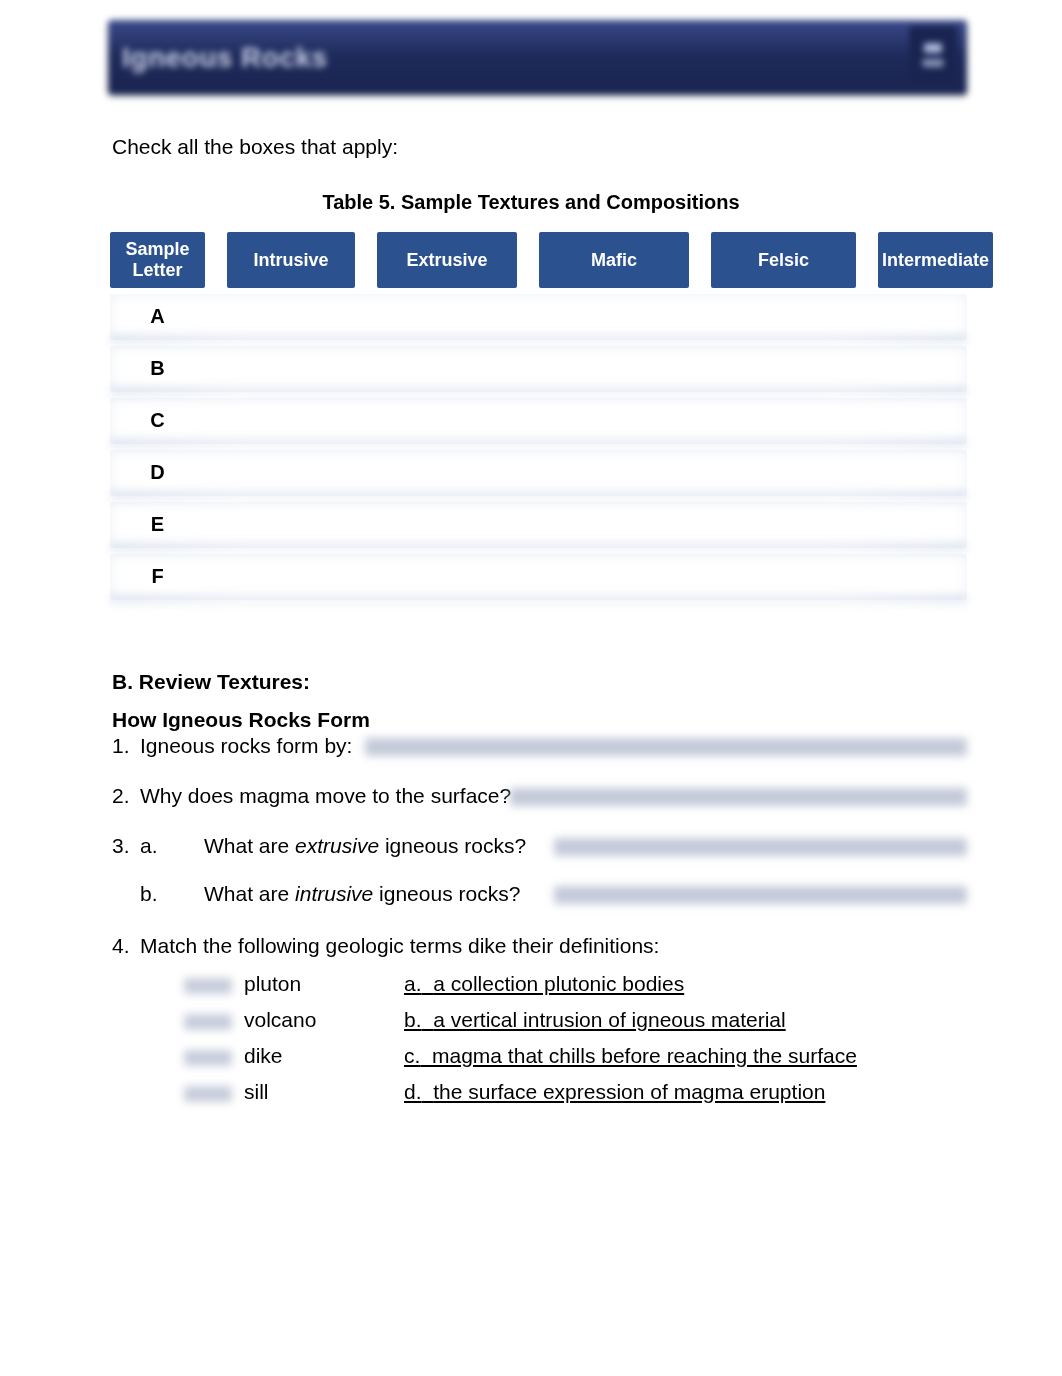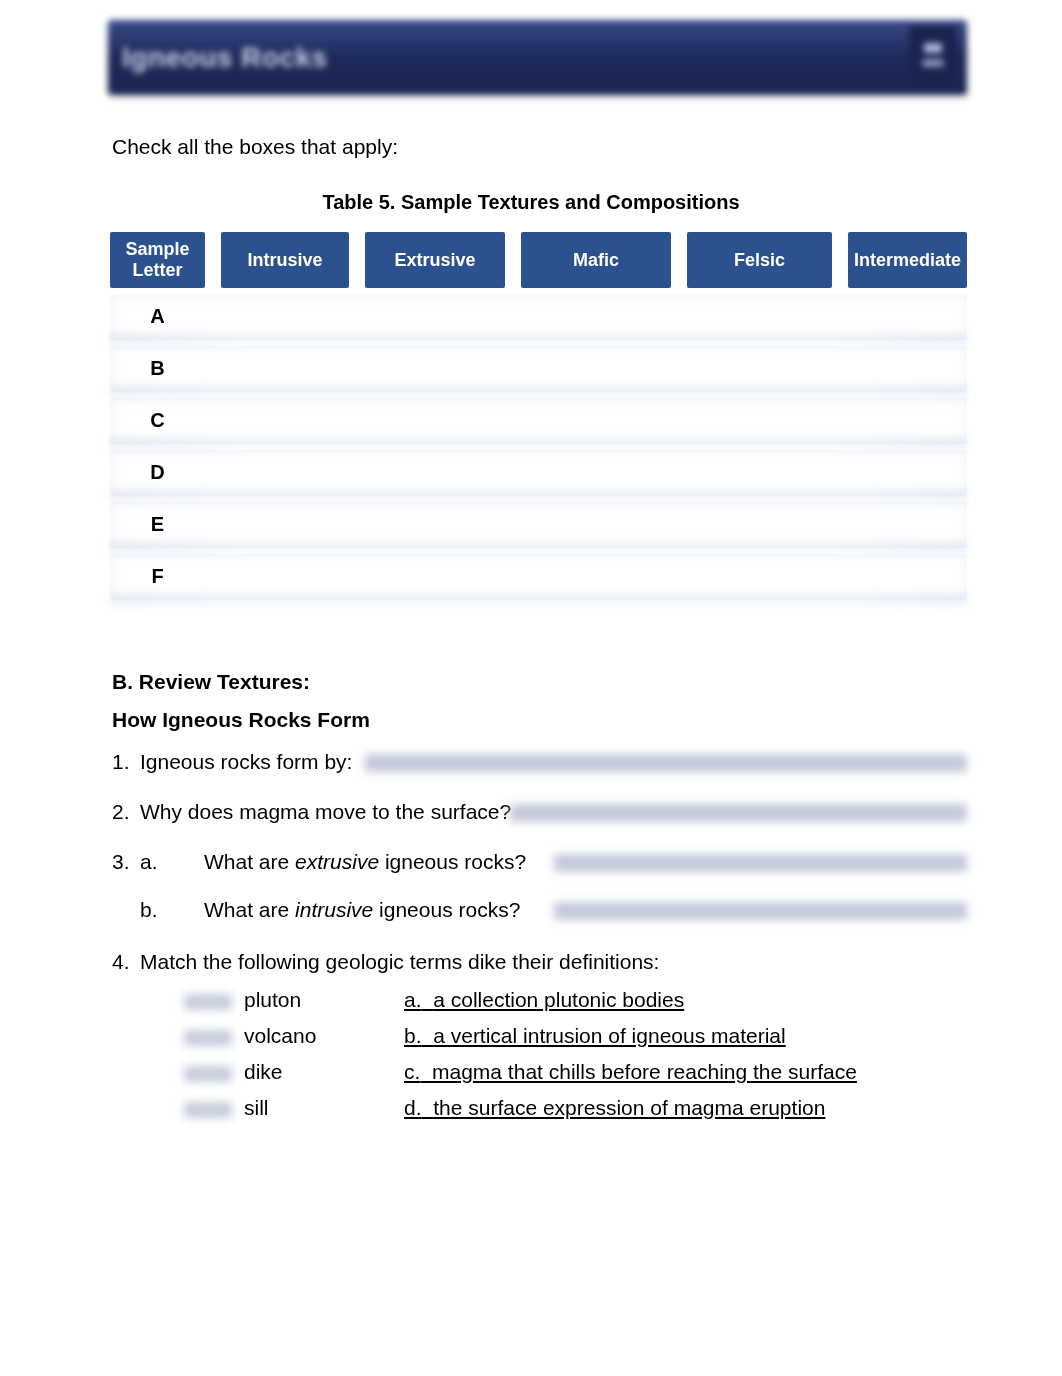--- a/index.html
+++ b/index.html
@@ -69,21 +69,21 @@
       font-size: 20px;
       margin: 32px 0 18px 0;
     }
     .sample-table {
       margin: 0 95px 0 110px;
       background: #ffffff;
     }
     .thead-row {
       display: flex;
       align-items: stretch;
-      gap: 16px;
+      gap: 22px;
     }
     .thead-cell {
       background: #2b528f;
       color: #ffffff;
       font-weight: bold;
       font-size: 18px;
       display: flex;
       align-items: center;
       justify-content: center;
       text-align: center;
@@ -137,21 +137,21 @@
       margin: 70px 95px 0 112px;
     }
     .section-heading {
       font-weight: bold;
       font-size: 21px;
       margin-bottom: 14px;
     }
     .section-subheading {
       font-weight: bold;
       font-size: 21px;
-      margin-bottom: 18px;
+      margin-bottom: 2px;
     }
     .q-list {
       font-size: 21px;
     }
     .q-row {
       display: flex;
       align-items: flex-start;
       margin-bottom: 26px;
       position: relative;
     }

